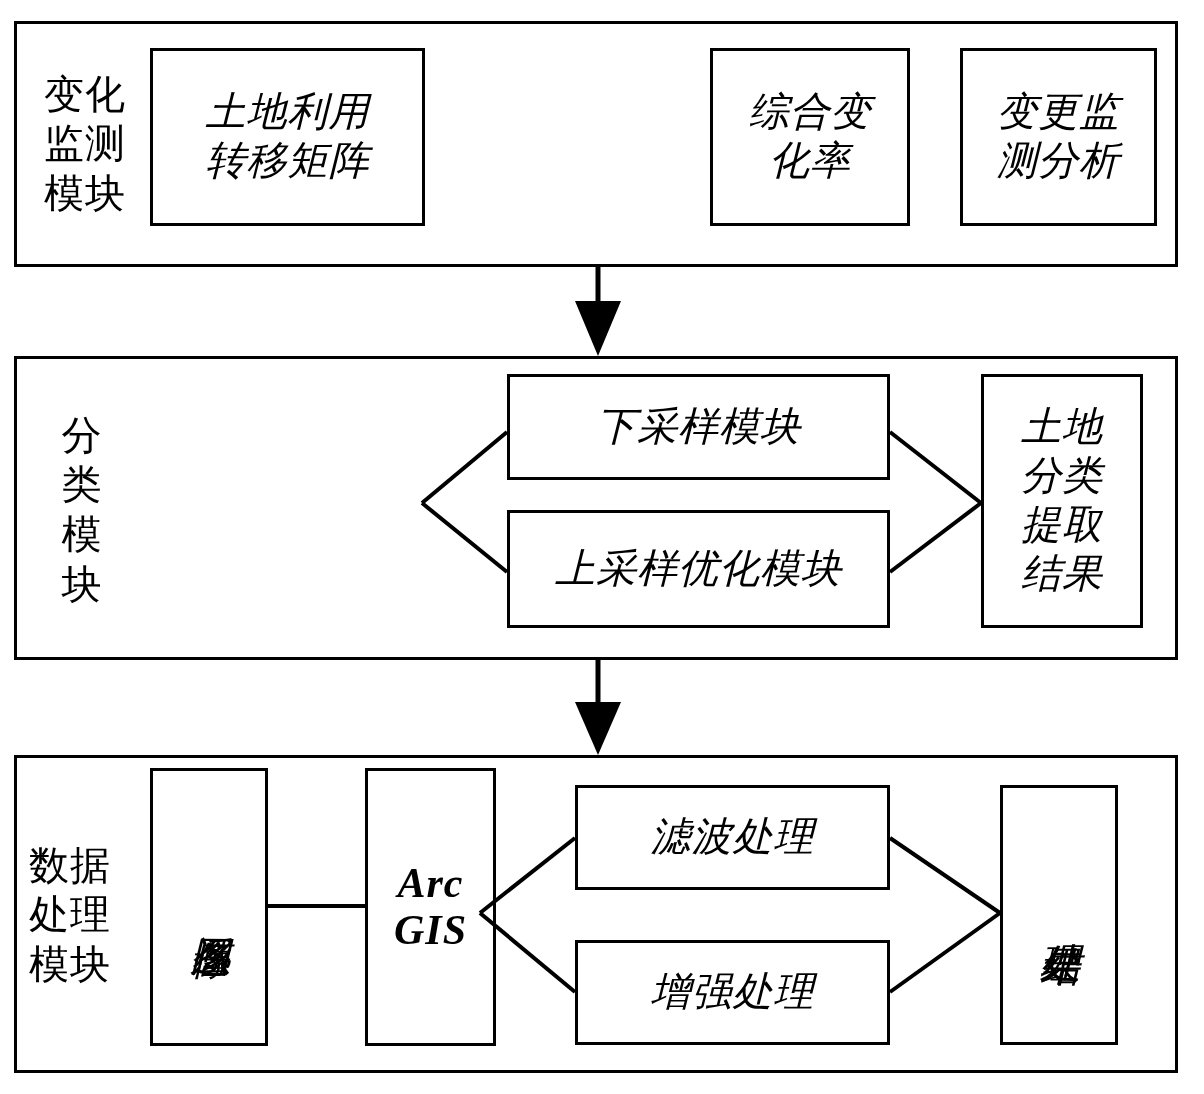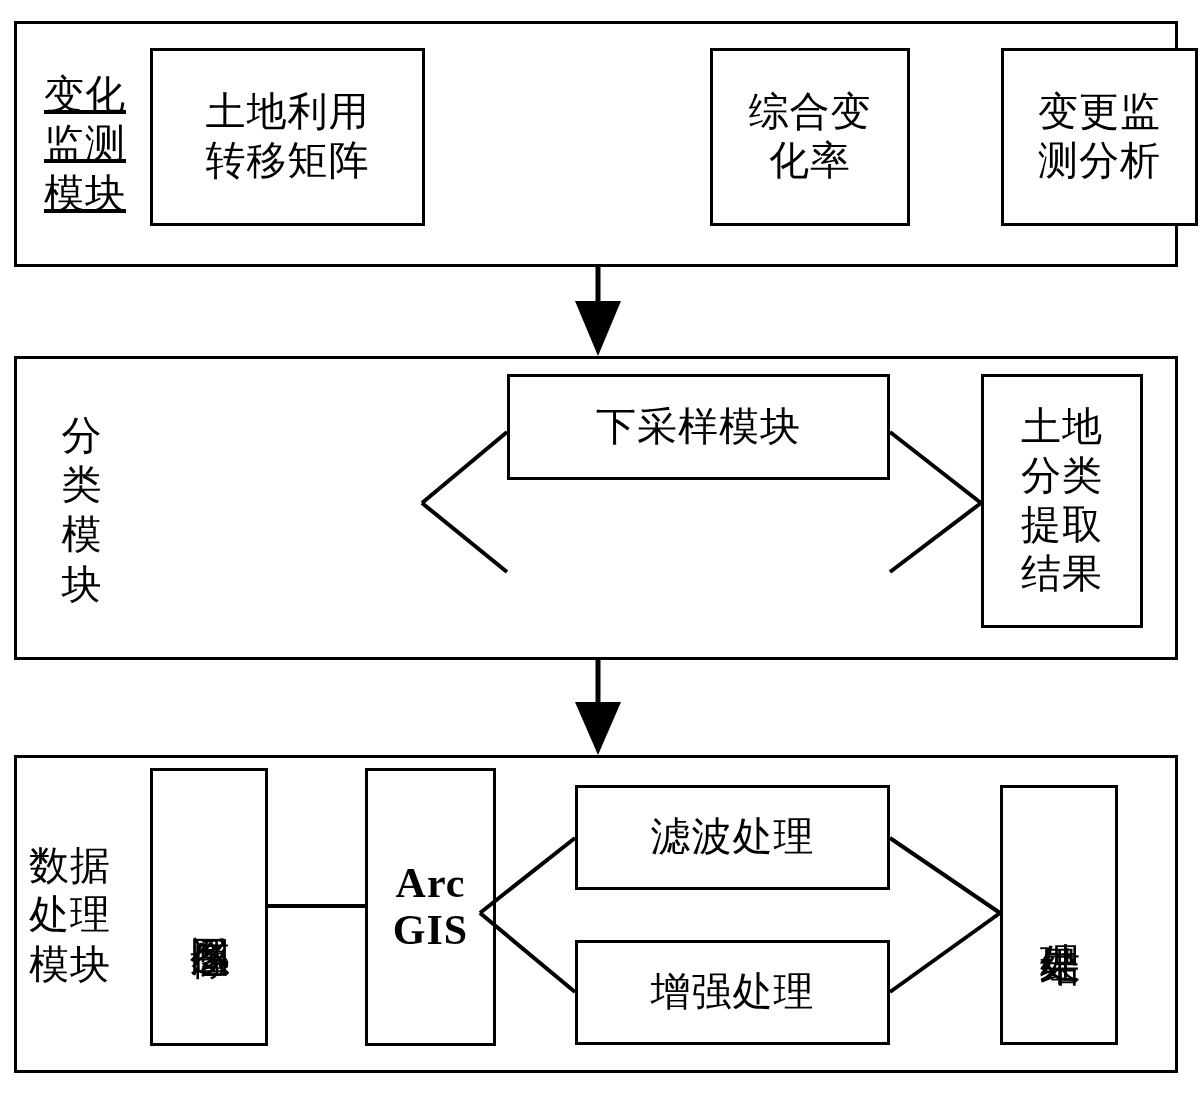--- a/index.html
+++ b/index.html
@@ -29,20 +29,21 @@
     border: 3px solid #000000;
     box-sizing: border-box;
     background: #ffffff;
     display: flex;
     align-items: center;
     justify-content: center;
     text-align: center;
     line-height: 1.22;
     font-size: 40px;
     letter-spacing: 1px;
+    font-style: italic;
   }
   .label {
     position: absolute;
     display: flex;
     align-items: center;
     justify-content: center;
     text-align: center;
     line-height: 1.24;
     font-size: 40px;
     letter-spacing: 1px;
@@ -69,55 +70,58 @@
   }
 </style>
 </head>
 <body>
 
 <div id="canvas">
 
   <div class="section" style="left:14px; top:21px; width:1164px; height:246px;"></div>
 
   <div class="label" style="left:26px; top:48px; width:118px; height:192px;">
-    <span style="white-space:pre-line;text-decoration:underline;">变化
+    <span style="white-space:pre-line;">变化
 监测
 模块</span>
   </div>
 
   <div class="box" style="left:150px; top:48px; width:275px; height:178px;">
     <span style="white-space:pre-line;">土地利用
 转移矩阵</span>
   </div>
 
 
   <div class="box" style="left:710px; top:48px; width:200px; height:178px;">
     <span style="white-space:pre-line;">综合变
 化率</span>
   </div>
 
-  <div class="box" style="left:960px; top:48px; width:197px; height:178px;margin-left:41px;">
+  <div class="box" style="left:960px; top:48px; width:197px; height:178px;">
     <span style="white-space:pre-line;">变更监
 测分析</span>
   </div>
 
   <div class="section" style="left:14px; top:356px; width:1164px; height:304px;"></div>
 
   <div class="label" style="left:34px; top:390px; width:96px; height:240px;">
     <span style="white-space:pre-line;">分
 类
 模
 块</span>
   </div>
 
 
   <div class="box" style="left:507px; top:374px; width:383px; height:106px;">
     <span style="white-space:pre-line;">下采样模块</span>
   </div>
 
+  <div class="box" style="left:507px; top:510px; width:383px; height:118px;">
+    <span style="white-space:pre-line;">上采样优化模块</span>
+  </div>
 
   <div class="box" style="left:981px; top:374px; width:162px; height:254px;">
     <span style="white-space:pre-line;">土地
 分类
 提取
 结果</span>
   </div>
 
   <div class="section" style="left:14px; top:755px; width:1164px; height:318px;"></div>
 

